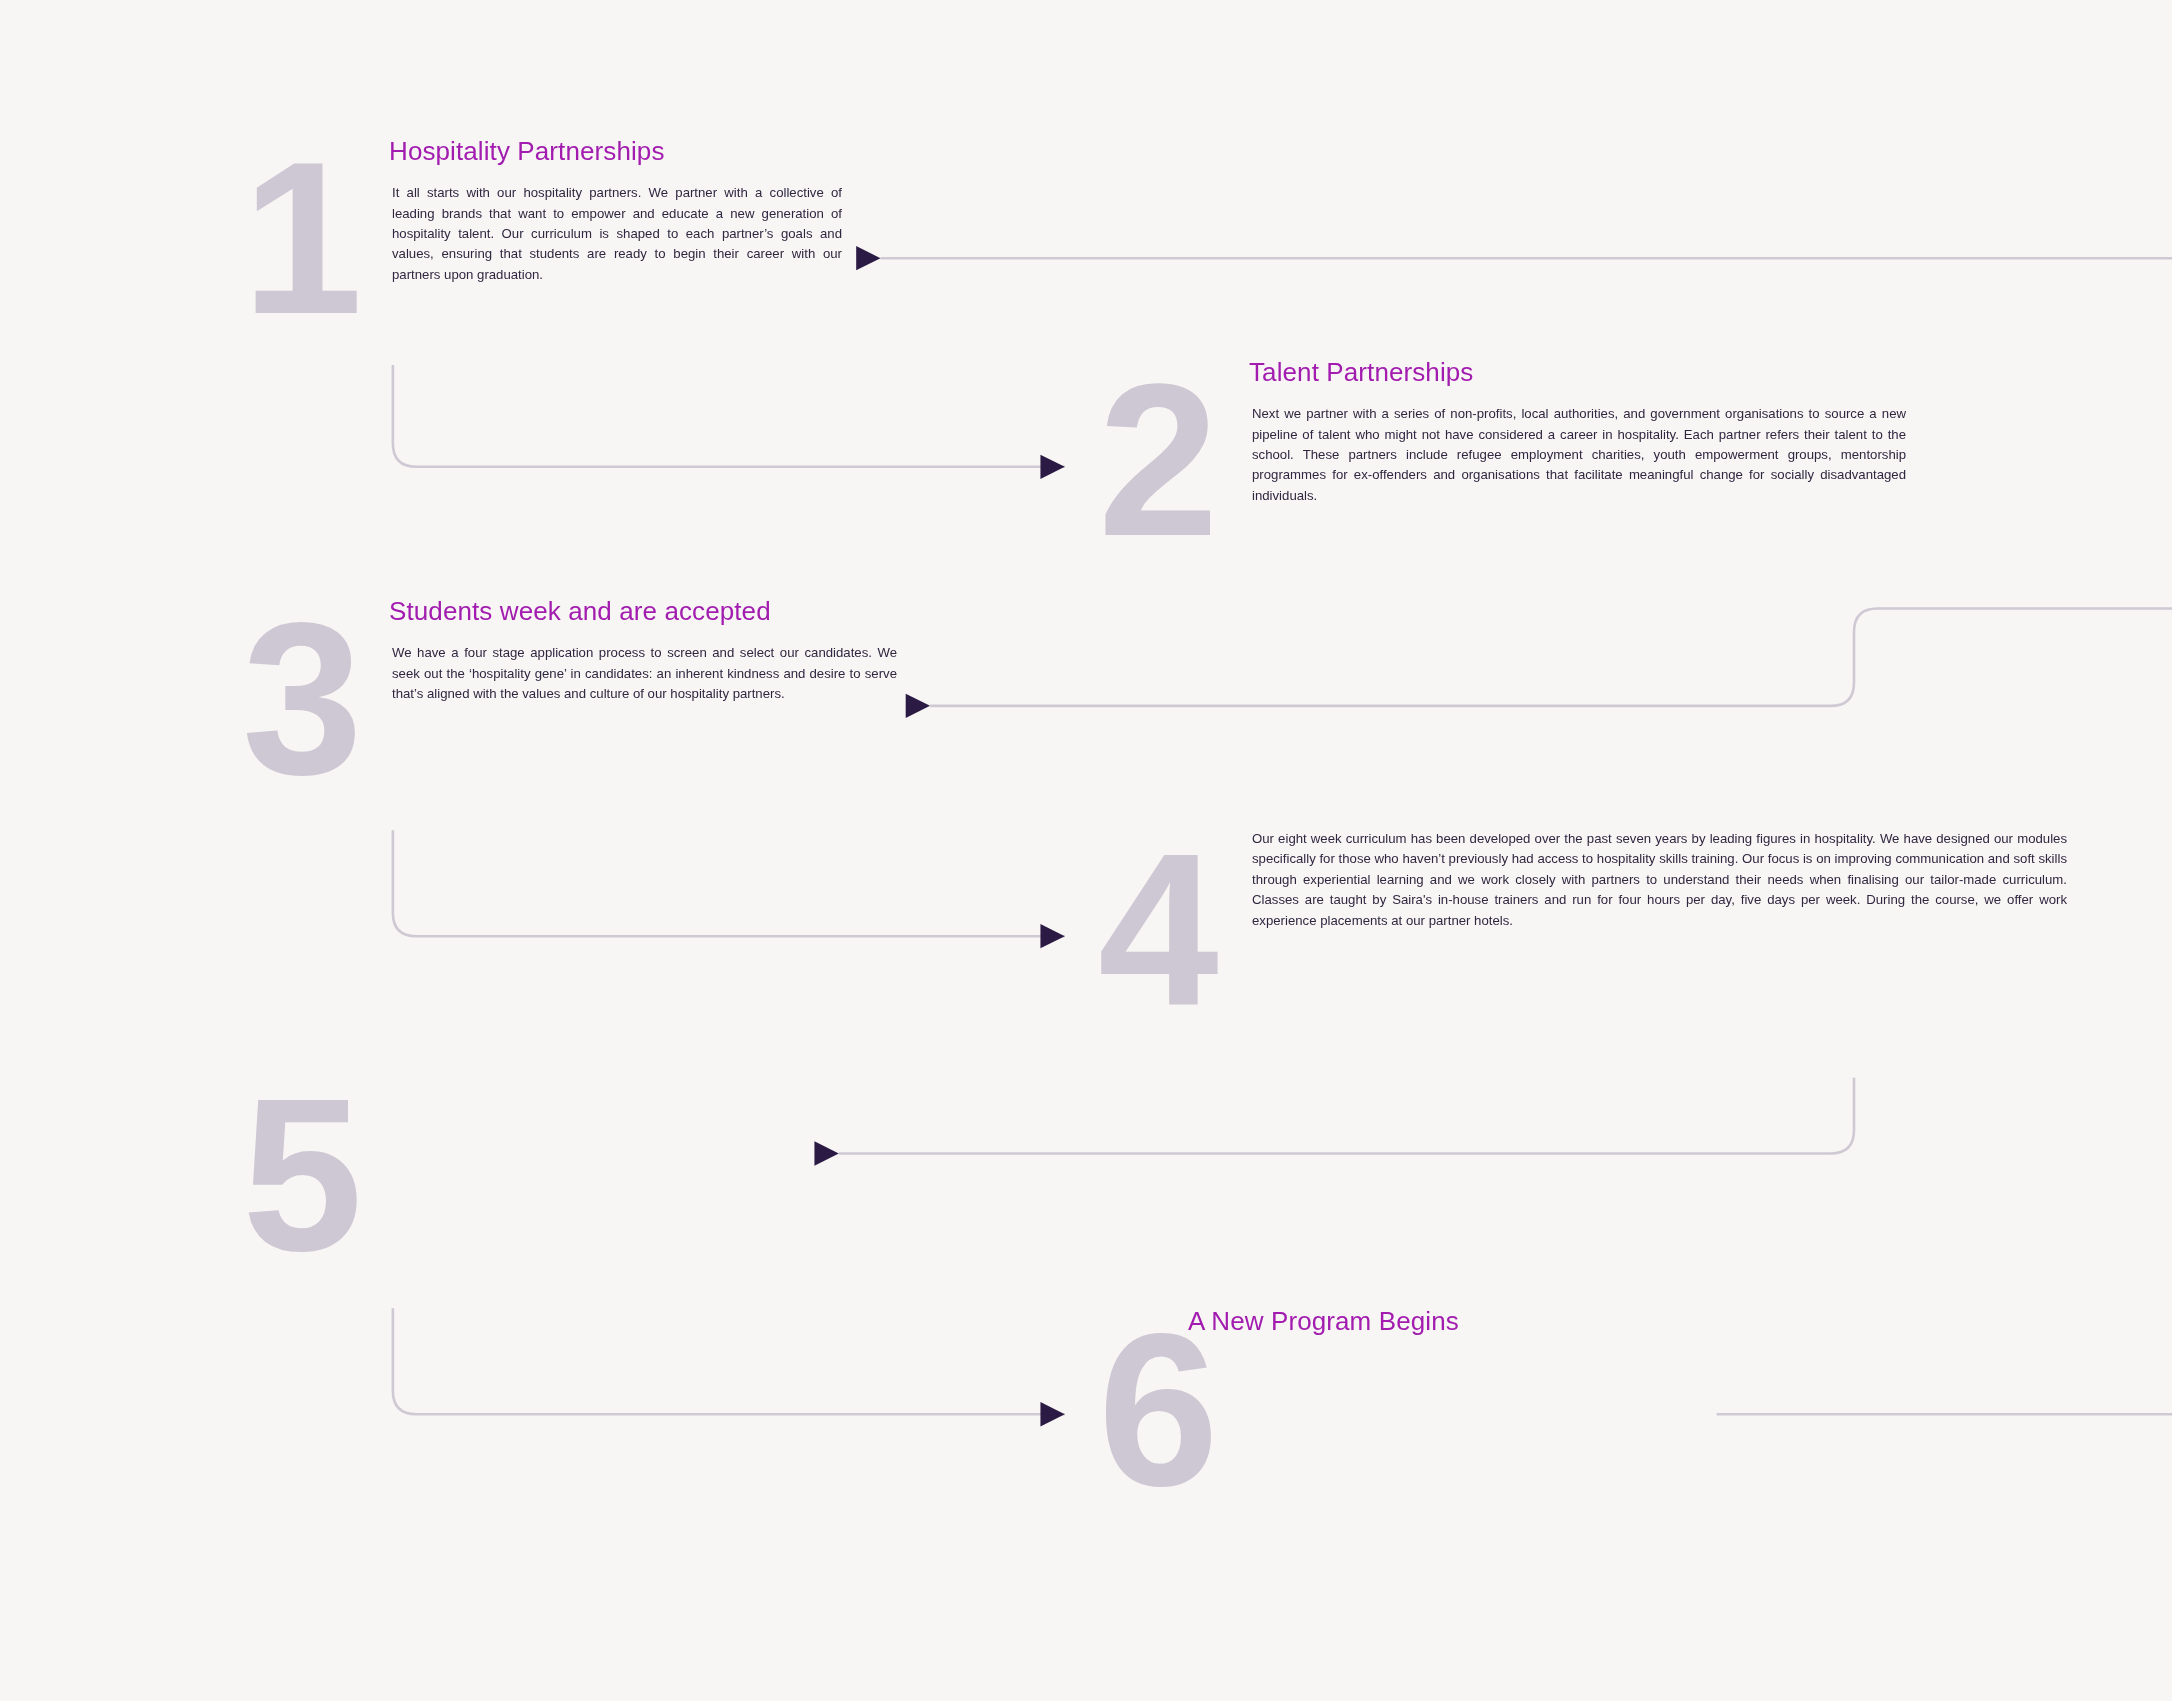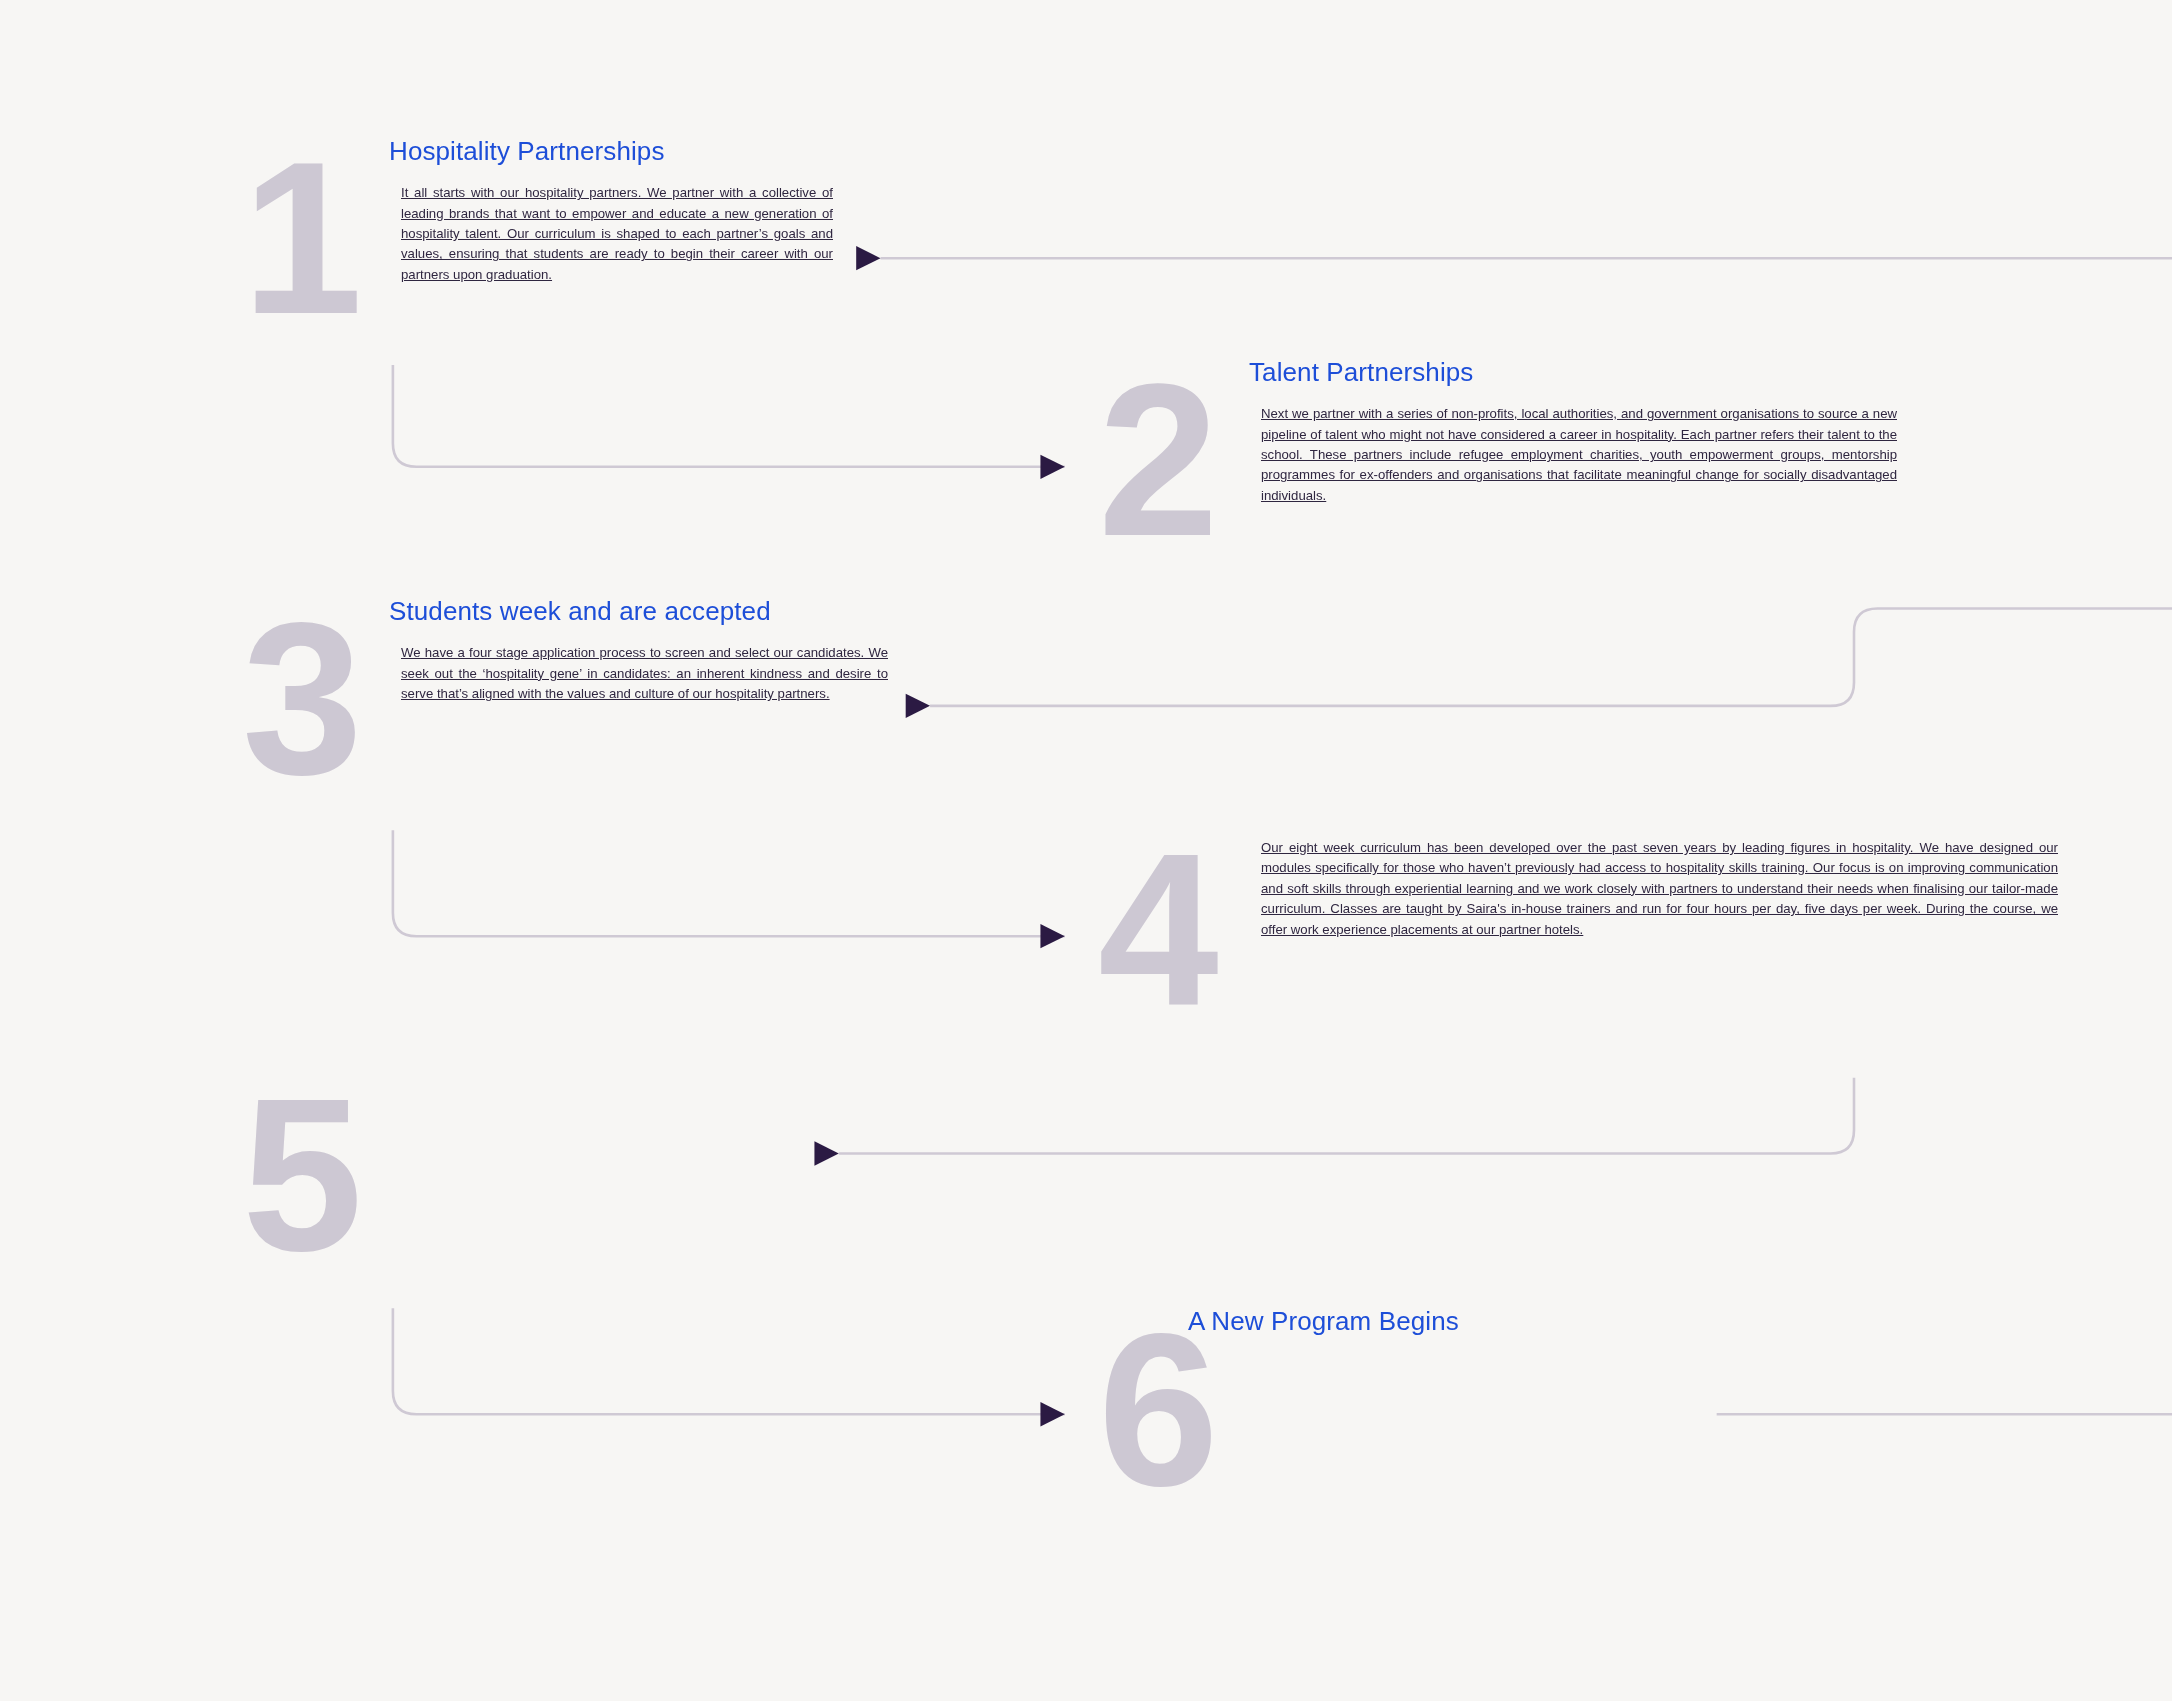--- a/index.html
+++ b/index.html
@@ -36,33 +36,32 @@
     font-size: 217px;
     line-height: 1;
     color: #cdc8d3;
     letter-spacing: -5.2px;
     user-select: none;
   }
   .step-title {
     font-family: "Liberation Sans", sans-serif;
     font-size: 26px;
     font-weight: 400;
-    color: #1d4ed8;
+    color: #a21caf;
     letter-spacing: 0.1px;
     line-height: 1.25;
     margin: 0 0 15.6px 0;
   }
   .step-body {
     font-family: "Liberation Sans", sans-serif;
     font-size: 13.2px;
     line-height: 1.55;
     color: #2f2640;
-    margin: 12px;
+    margin: 3px;
     text-align: justify;
-    text-decoration: underline;
   }
 
   
   .s1 { left: 389px; top: 135px; width: 456px; }
 
   .s2 { left: 1249px; top: 356px; width: 660px; }
 
   .s3 { left: 389px; top: 595px; width: 511px; }
 
   .s4 { left: 1249px; top: 826px; width: 821px; }

